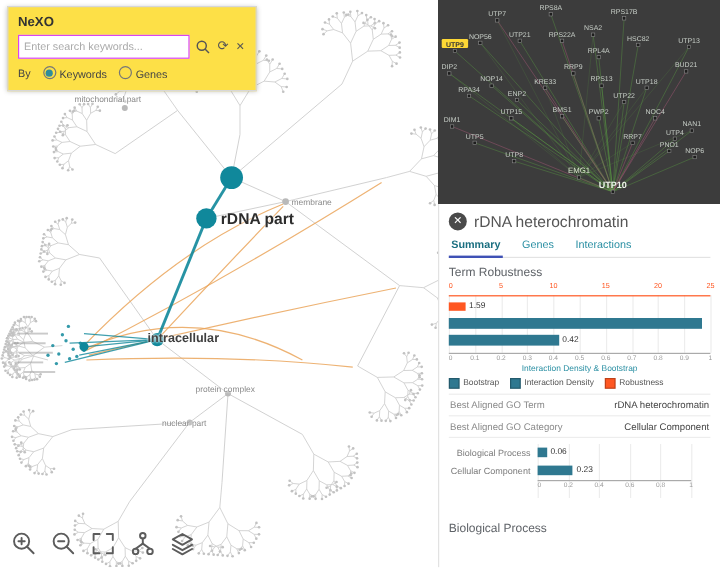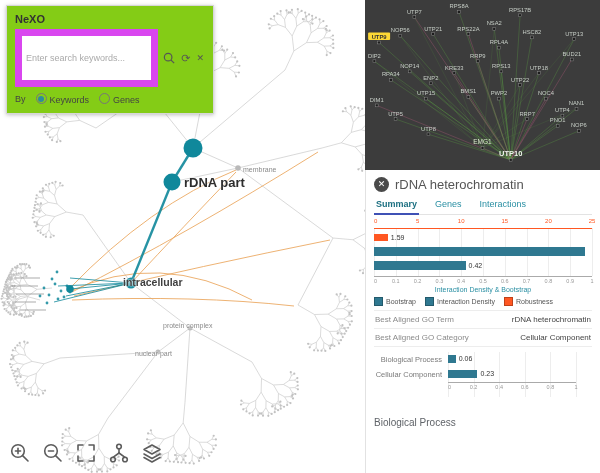--- a/index.html
+++ b/index.html
@@ -7,25 +7,25 @@
 
   
   .left-panel{position:absolute;left:0;top:0;width:365px;height:473px;background:#fff;overflow:hidden;}
   #tree-svg{position:absolute;left:0;top:0;}
   .tree-label{position:absolute;white-space:nowrap;color:#8a8a8a;font-size:7px;cursor:pointer;
     text-shadow:0 0 2px #fff,0 0 2px #fff;}
   .tree-label.big{color:#2d2d2d;font-weight:bold;font-size:15px;}
   .tree-label.med{color:#2d2d2d;font-weight:bold;font-size:13px;}
   .tree-label.sub{color:#3f3f3f;font-weight:bold;font-size:10.5px;}
 
-  .search-card{position:absolute;left:6px;top:5px;width:208px;background:#84cc16;border:1px solid #d7d7d7;
+  .search-card{position:absolute;left:6px;top:5px;width:208px;background:#fde047;border:1px solid #d7d7d7;
     box-shadow:0 1px 4px rgba(0,0,0,.25);padding:7px 8px 8px;z-index:5;box-sizing:border-box;}
   .sc-title{font-size:11px;font-weight:bold;color:#333;margin-bottom:4px;}
   .sc-row{display:flex;align-items:center;gap:4px;}
-  .sc-input{flex:1;min-width:0;height:18px;border:7px solid #d946ef;font-size:9px;padding:13px 4px;color:#333;
+  .sc-input{flex:1;min-width:0;height:18px;border:1px solid #d946ef;font-size:9px;padding:0 4px;color:#333;
     font-family:"Liberation Sans",sans-serif;}
   .sc-input::placeholder{color:#aaa;}
   .sc-icon{color:#555;font-size:11px;line-height:1;cursor:pointer;background:none;border:none;padding:1px;}
   .sc-by{display:flex;align-items:center;gap:10px;margin-top:6px;font-size:9px;color:#444;}
   .radio{width:9px;height:9px;border:1px solid #777;border-radius:50%;display:inline-block;position:relative;
     margin-right:3px;vertical-align:-1px;}
   .radio.sel::after{content:"";position:absolute;left:1.5px;top:1.5px;right:1.5px;bottom:1.5px;
     background:#2f8c9c;border-radius:50%;}
 
   .tree-toolbar{position:absolute;left:8px;bottom:7px;display:flex;gap:9px;z-index:5;}
@@ -1750,20 +1750,21 @@
       <div class="dp-title">rDNA heterochromatin</div>
     </div>
 
     <div class="tabs">
       <span class="tab active">Summary</span>
       <span class="tab">Genes</span>
       <span class="tab">Interactions</span>
     </div>
 
 
+    <div class="sec-title">Term Robustness</div>
 
     <div id="robustness-chart">
         <div style="position: absolute; left: 0%; top: 10px; height: 48px; border-left: 1px solid rgb(237, 237, 237);"></div>
         <div style="position: absolute; left: 10%; top: 10px; height: 48px; border-left: 1px solid rgb(237, 237, 237);"></div>
         <div style="position: absolute; left: 20%; top: 10px; height: 48px; border-left: 1px solid rgb(237, 237, 237);"></div>
         <div style="position: absolute; left: 30%; top: 10px; height: 48px; border-left: 1px solid rgb(237, 237, 237);"></div>
         <div style="position: absolute; left: 40%; top: 10px; height: 48px; border-left: 1px solid rgb(237, 237, 237);"></div>
         <div style="position: absolute; left: 50%; top: 10px; height: 48px; border-left: 1px solid rgb(237, 237, 237);"></div>
         <div style="position: absolute; left: 60%; top: 10px; height: 48px; border-left: 1px solid rgb(237, 237, 237);"></div>
         <div style="position: absolute; left: 70%; top: 10px; height: 48px; border-left: 1px solid rgb(237, 237, 237);"></div>

